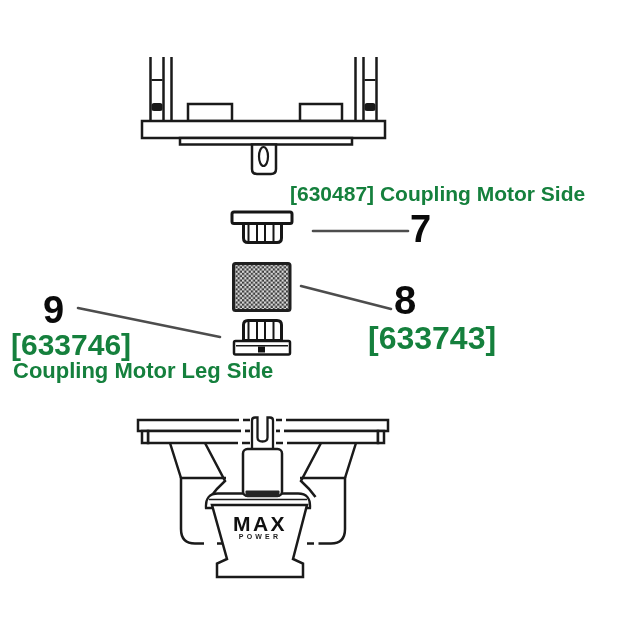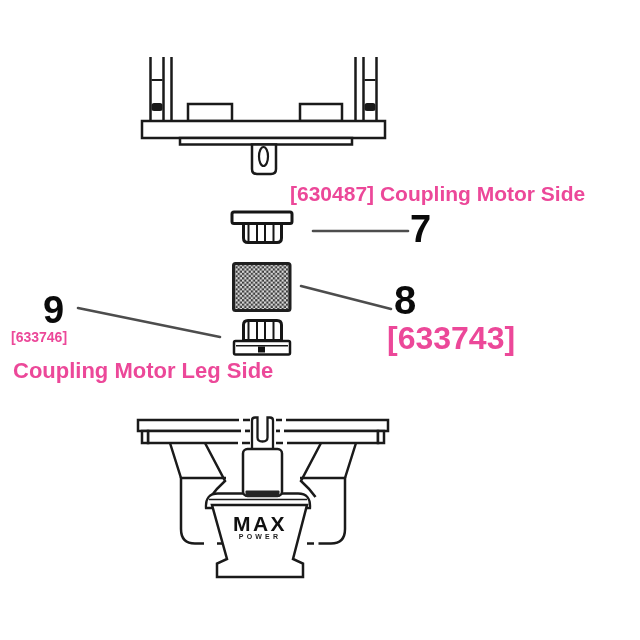--- a/index.html
+++ b/index.html
@@ -6,33 +6,33 @@
   body{
     width:640px;height:640px;position:relative;overflow:hidden;
     background:#ffffff;
     font-family:"Liberation Sans", sans-serif;
   }
   .stage{position:absolute;left:0;top:0;width:640px;height:640px;}
   svg{position:absolute;left:0;top:0;}
   .label{
     position:absolute;
     font-weight:bold;
-    color:#ec4899;
+    color:#15803d;
     white-space:nowrap;
     line-height:1;
     font-family:"Liberation Sans", sans-serif;
   }
   .lbl-top{left:290px;top:183px;font-size:21px;}
   .num{color:#0a0a0a;}
   .num-7{left:410px;top:210px;font-size:38px;}
   .num-8{left:394px;top:280px;font-size:40px;}
   .num-9{left:43px; top:291px;font-size:38px;}
-  .pn-9 {left:11px; top:330px;font-size:14px;}
+  .pn-9 {left:11px; top:330px;font-size:30px;}
   .nm-9 {left:13px; top:360px;font-size:22px;}
-  .pn-8 {left:368px;top:322px;font-size:32px;margin-left:19px;}
+  .pn-8 {left:368px;top:322px;font-size:32px;}
   .nm-8 {left:366px;top:357px;font-size:32px;word-spacing:-5px;}
 </style>
 </head>
 <body>
 
 <div class="stage">
 
 <svg width="640" height="640" viewBox="0 0 640 640">
   <defs>
     <pattern id="rubberPat" width="4.4" height="4.4" patternUnits="userSpaceOnUse">

